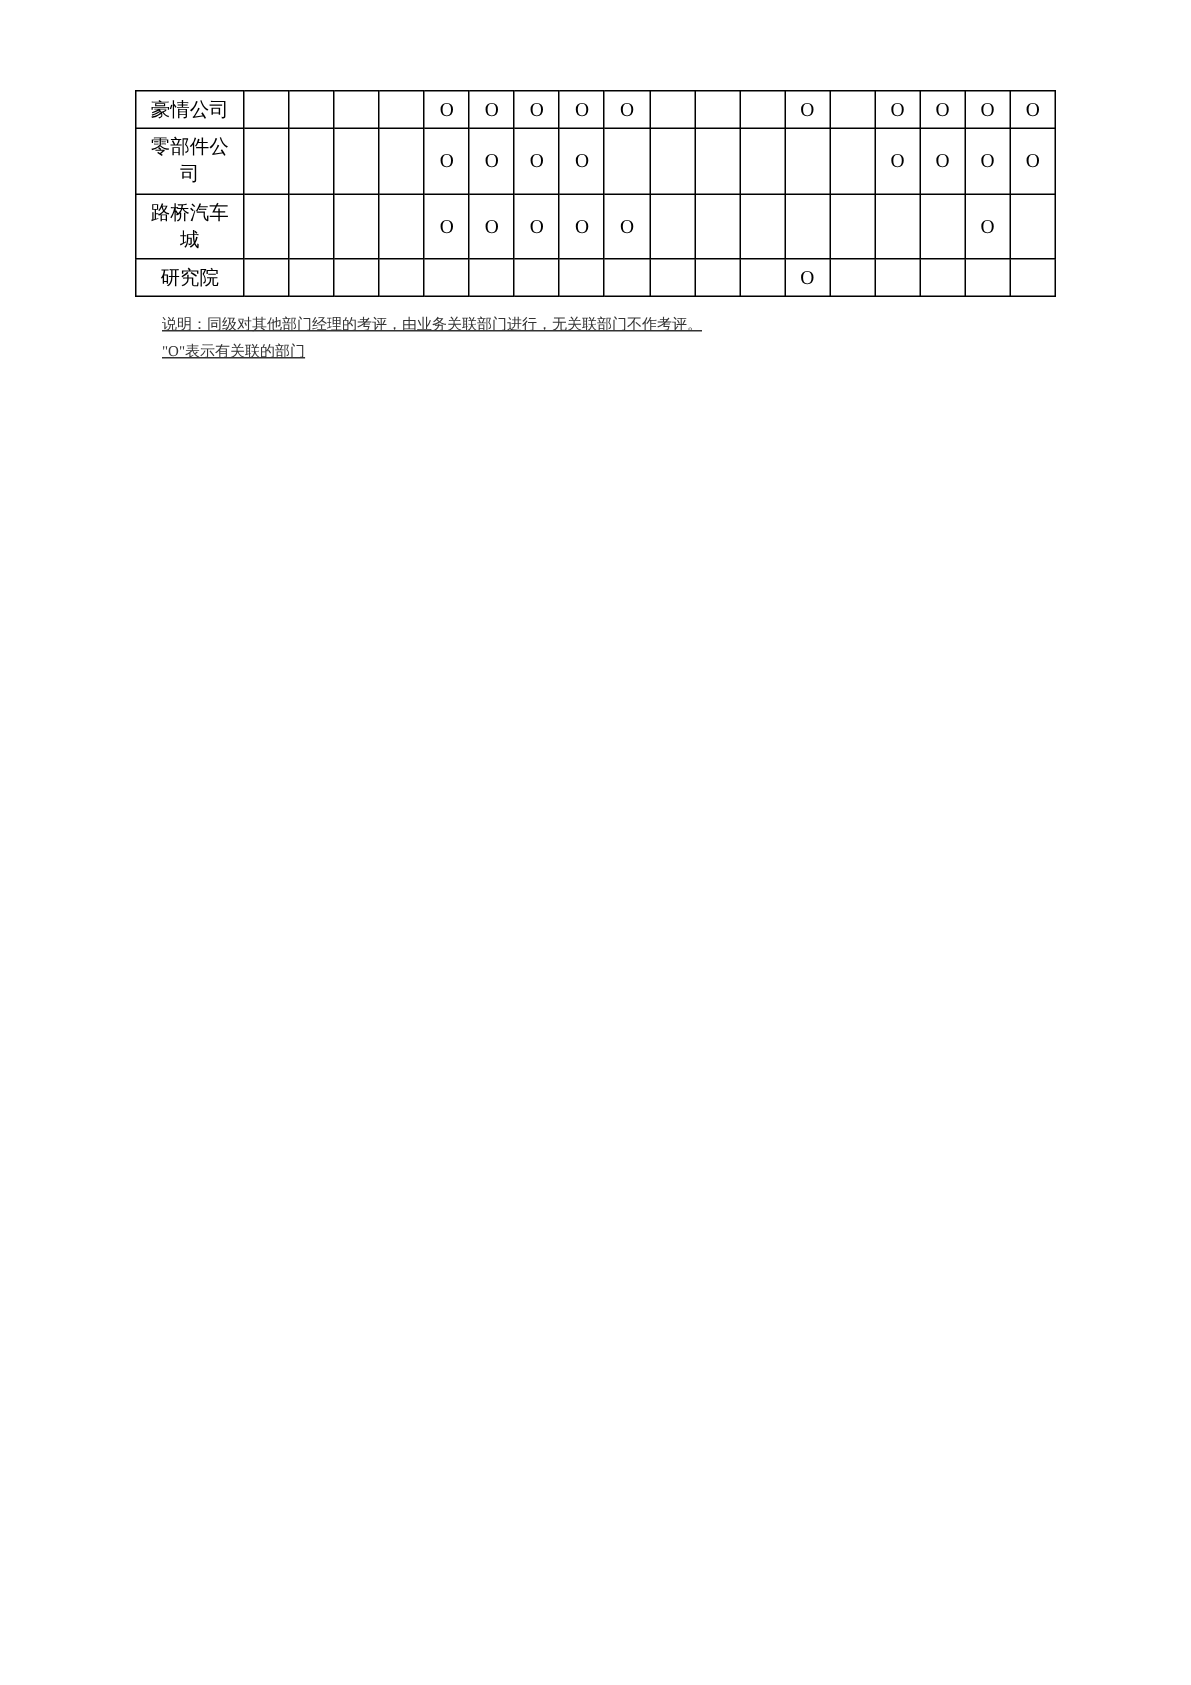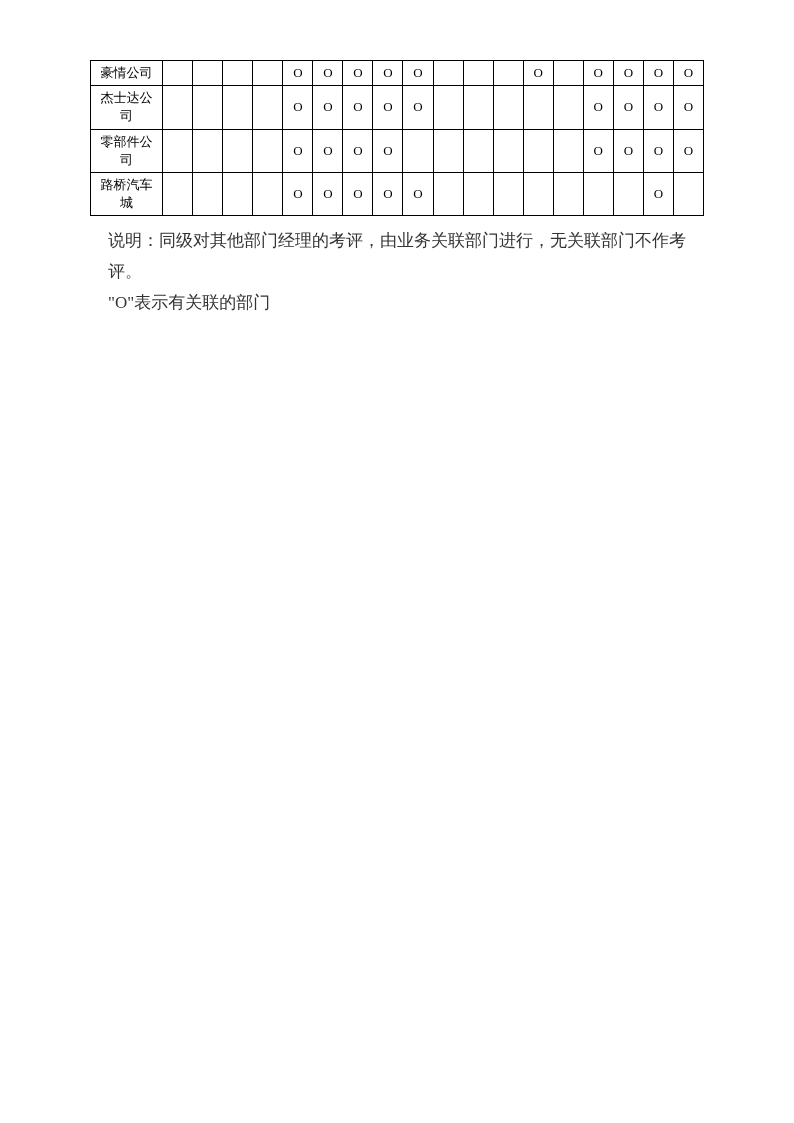--- a/index.html
+++ b/index.html
@@ -28,24 +28,25 @@
       font-size: 13px;
     }
     .label-cell {
       text-align: center;
       width: 70px;
       padding: 3px 4px;
     }
     .data-cell { width: 28px; }
     .notes {
       margin-top: 10px;
-      font-size: 17px;
+      font-size: 10px;
       line-height: 1.8;
       color: #333;
       padding-left: 18px;
+      text-decoration: underline;
     }
     .note-line { display: block; }
   </style>
 </head>
 <body>
 
 <div class="table-wrapper">
   <table>
     <colgroup>
       <col style="width:72px">
@@ -60,41 +61,20 @@
           <td class="data-cell"></td>
           <td class="data-cell">O</td>
           <td class="data-cell">O</td>
           <td class="data-cell">O</td>
           <td class="data-cell">O</td>
           <td class="data-cell">O</td>
           <td class="data-cell"></td>
           <td class="data-cell"></td>
           <td class="data-cell"></td>
           <td class="data-cell">O</td>
-          <td class="data-cell"></td>
-          <td class="data-cell">O</td>
-          <td class="data-cell">O</td>
-          <td class="data-cell">O</td>
-          <td class="data-cell">O</td>
-        </tr>
-        <tr>
-          <td class="label-cell">杰士达公司</td>
-          <td class="data-cell"></td>
-          <td class="data-cell"></td>
-          <td class="data-cell"></td>
-          <td class="data-cell"></td>
-          <td class="data-cell">O</td>
-          <td class="data-cell">O</td>
-          <td class="data-cell">O</td>
-          <td class="data-cell">O</td>
-          <td class="data-cell">O</td>
-          <td class="data-cell"></td>
-          <td class="data-cell"></td>
-          <td class="data-cell"></td>
-          <td class="data-cell"></td>
           <td class="data-cell"></td>
           <td class="data-cell">O</td>
           <td class="data-cell">O</td>
           <td class="data-cell">O</td>
           <td class="data-cell">O</td>
         </tr>
         <tr>
           <td class="label-cell">零部件公司</td>
           <td class="data-cell"></td>
           <td class="data-cell"></td>
@@ -129,20 +109,41 @@
           <td class="data-cell"></td>
           <td class="data-cell"></td>
           <td class="data-cell"></td>
           <td class="data-cell"></td>
           <td class="data-cell"></td>
           <td class="data-cell"></td>
           <td class="data-cell"></td>
           <td class="data-cell">O</td>
           <td class="data-cell"></td>
         </tr>
+        <tr>
+          <td class="label-cell">研究院</td>
+          <td class="data-cell"></td>
+          <td class="data-cell"></td>
+          <td class="data-cell"></td>
+          <td class="data-cell"></td>
+          <td class="data-cell"></td>
+          <td class="data-cell"></td>
+          <td class="data-cell"></td>
+          <td class="data-cell"></td>
+          <td class="data-cell"></td>
+          <td class="data-cell"></td>
+          <td class="data-cell"></td>
+          <td class="data-cell"></td>
+          <td class="data-cell">O</td>
+          <td class="data-cell"></td>
+          <td class="data-cell"></td>
+          <td class="data-cell"></td>
+          <td class="data-cell"></td>
+          <td class="data-cell"></td>
+        </tr>
       </tbody>
   </table>
 </div>
 
 <div class="notes">
   <span class="note-line">说明：同级对其他部门经理的考评，由业务关联部门进行，无关联部门不作考评。</span>
   <span class="note-line">"O"表示有关联的部门</span>
 </div>
 
 </body></html>

